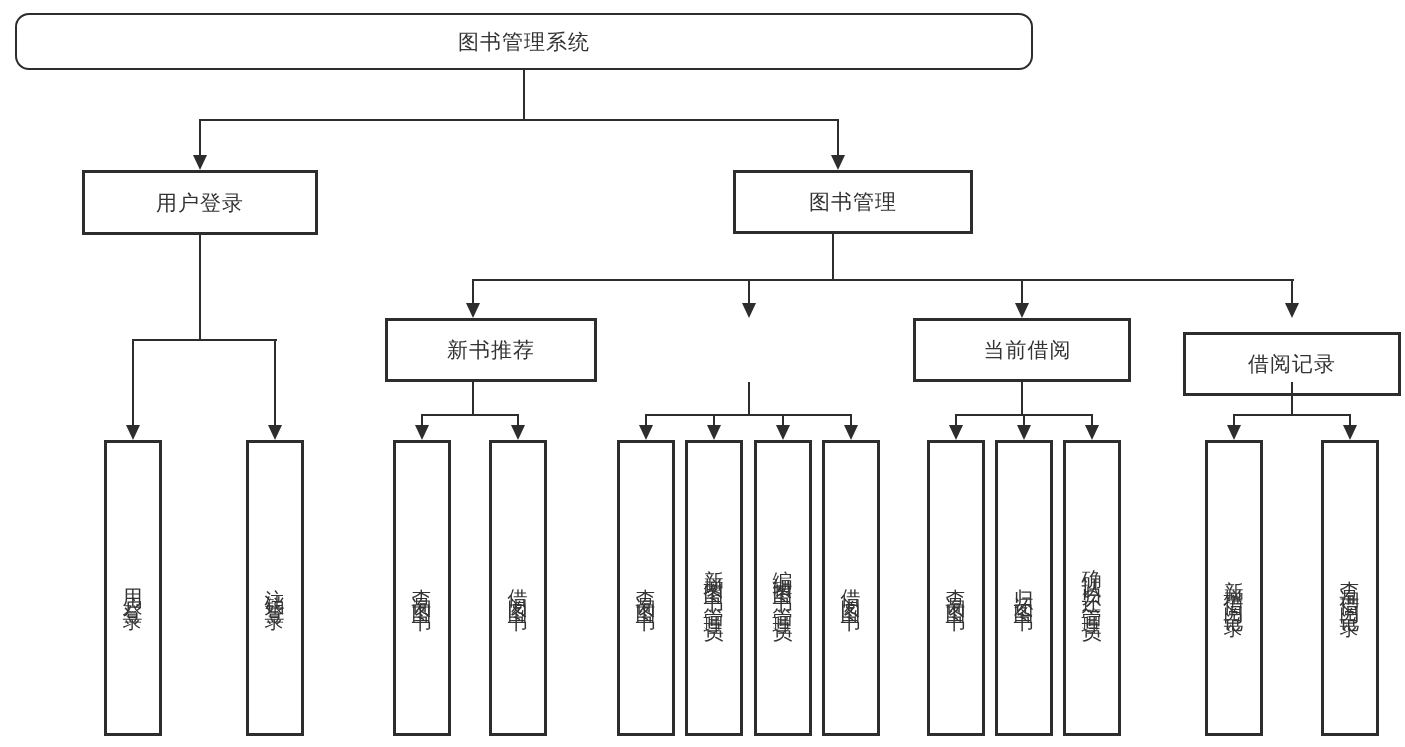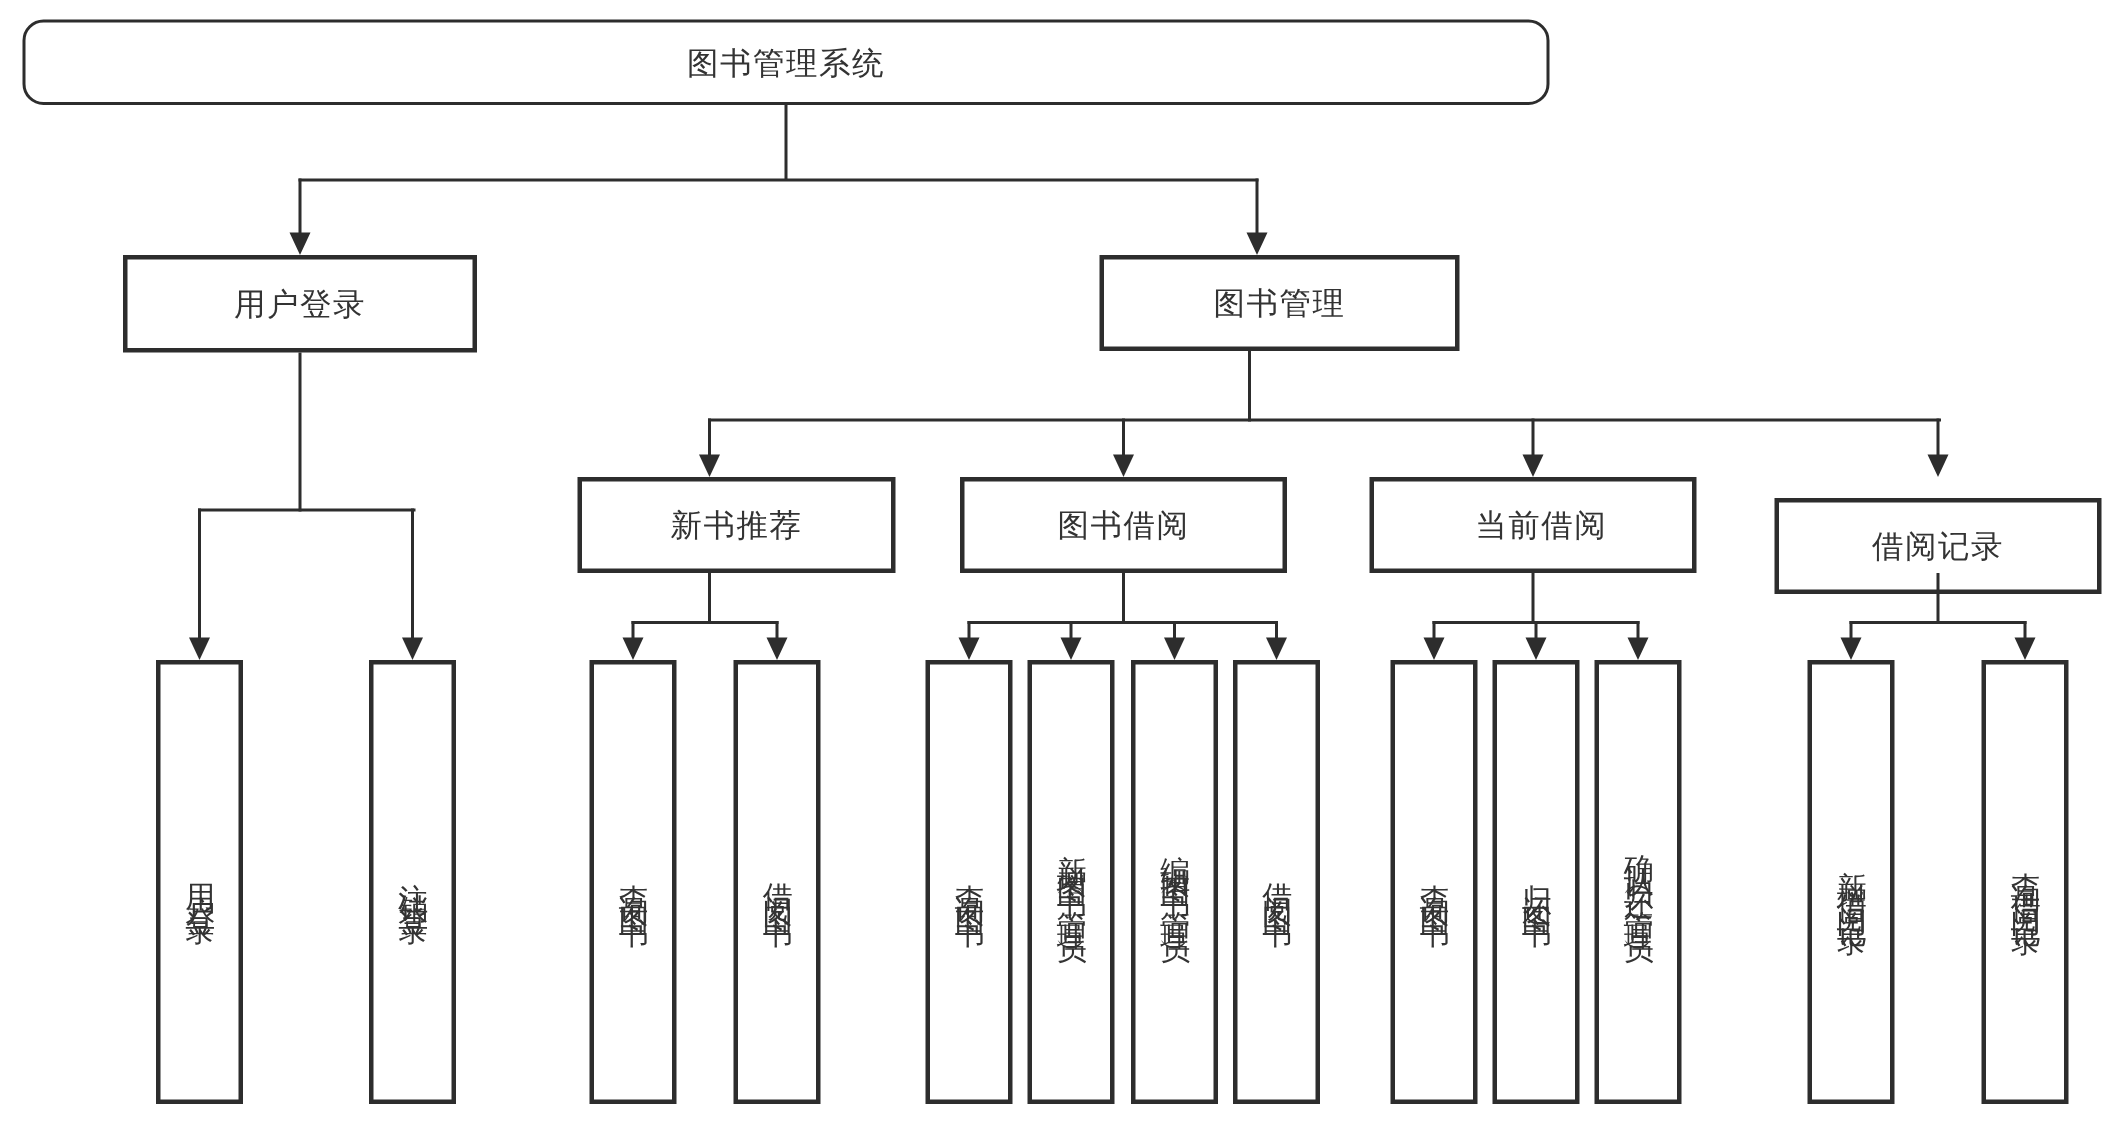--- a/index.html
+++ b/index.html
@@ -110,23 +110,20 @@
   <div class="vline" style="left:748px;  top:279px; height:26px;"></div>
   <div class="arrow" style="left:742px;  top:303px;"></div>
   <div class="vline" style="left:1021px; top:279px; height:26px;"></div>
   <div class="arrow" style="left:1015px; top:303px;"></div>
   <div class="vline" style="left:1291px; top:279px; height:26px;"></div>
   <div class="arrow" style="left:1285px; top:303px;"></div>
 
   <div class="node" style="left:385px; top:318px; width:212px; height:64px;">
     <span>新书推荐</span>
   </div>
-  <div class="node" style="left:640px; top:318px; width:218px; height:64px;">
-    <span>图书借阅</span>
-  </div>
   <div class="node" style="left:913px; top:318px; width:218px; height:64px;padding-left:11px;">
     <span>当前借阅</span>
   </div>
   <div class="node" style="left:1183px; top:332px; width:218px; height:64px;">
     <span>借阅记录</span>
   </div>
 
   <div class="vline" style="left:472px; top:382px; height:34px;"></div>
   <div class="hline" style="left:421px; top:414px; width:98px;"></div>
   <div class="vline" style="left:421px; top:414px; height:13px;"></div>

